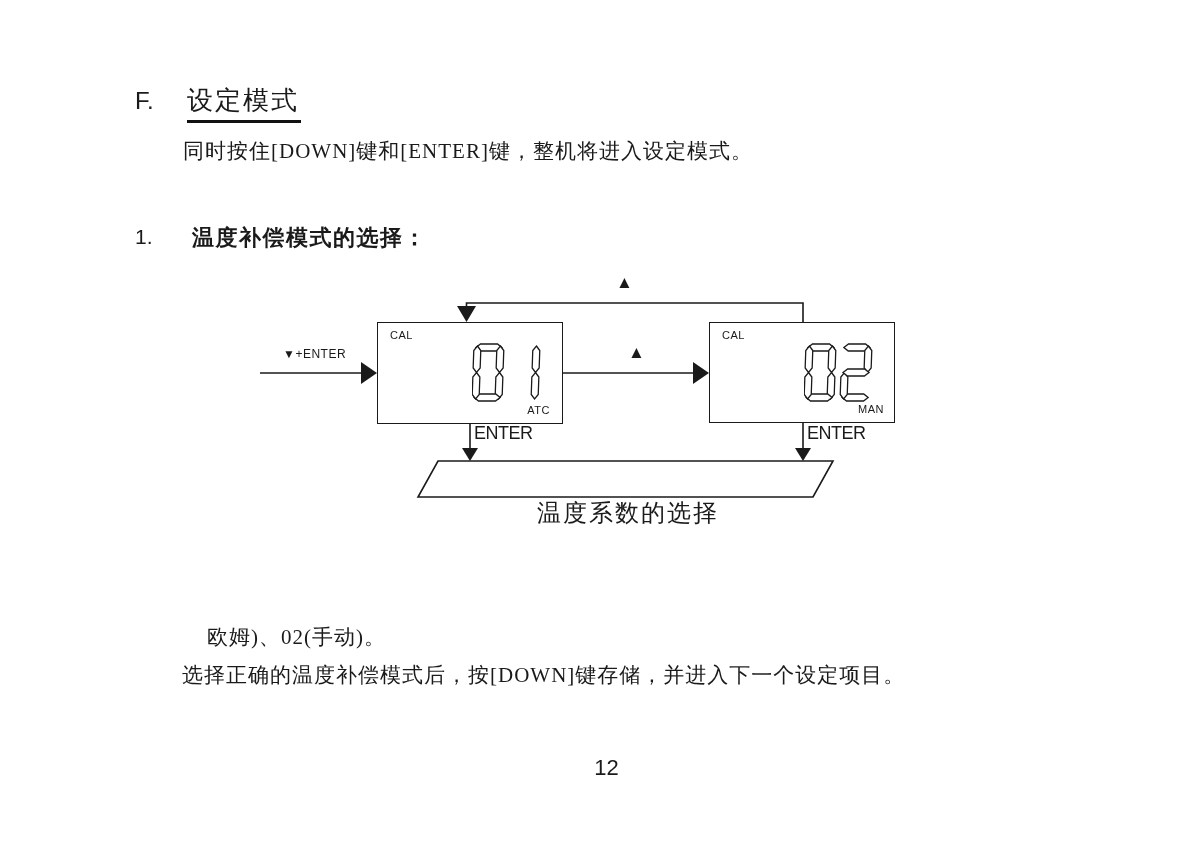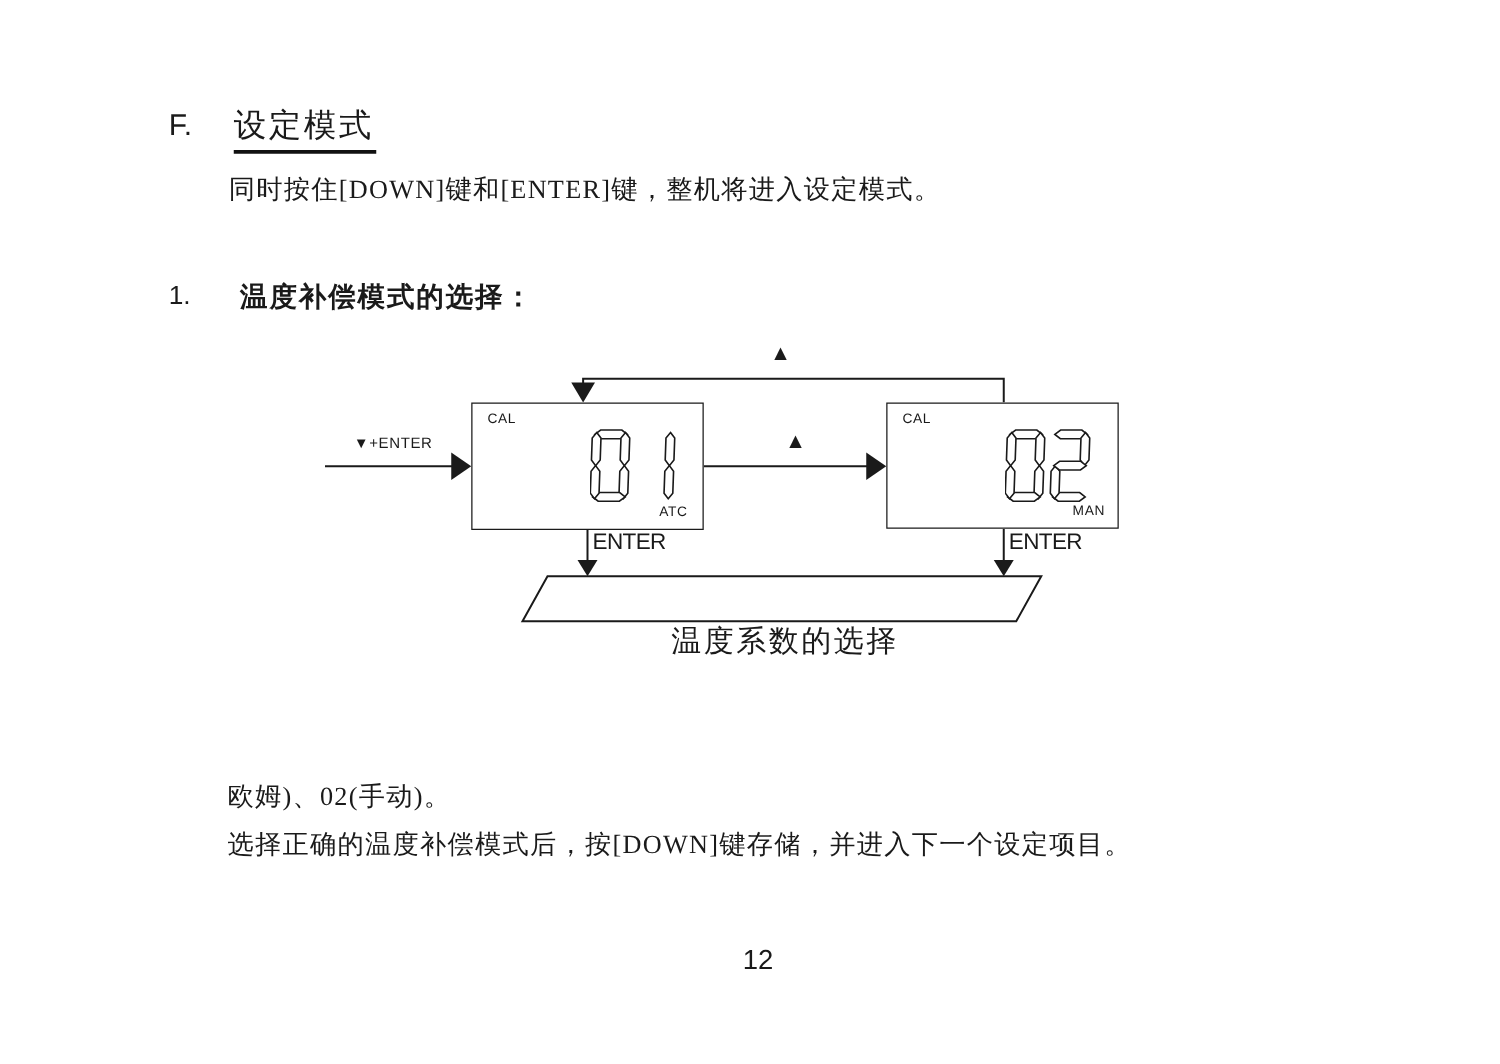--- a/index.html
+++ b/index.html
@@ -60,21 +60,21 @@
   .up-key-2 { left: 628px; top: 344px; }
 
   .result-label {
     left: 438px; top: 464px; width: 380px;
     text-align: center; font-size: 24px; letter-spacing: 2px; margin-top: 33px;
   }
 
   
   .body-line { left: 182px; font-size: 21px; letter-spacing: 1px; }
   .body-line-1 { top: 586px; }
-  .body-line-2 { top: 623px; }
+  .body-line-2 { top: 623px; margin-left: 25px; }
   .body-line-3 { top: 661px; }
 
   
   .page-number {
     left: 0; right: 0; top: 755px;
     text-align: center; font-size: 22px; white-space: nowrap; margin-left: 13px;
   }
 </style>
 </head>
 <body>

